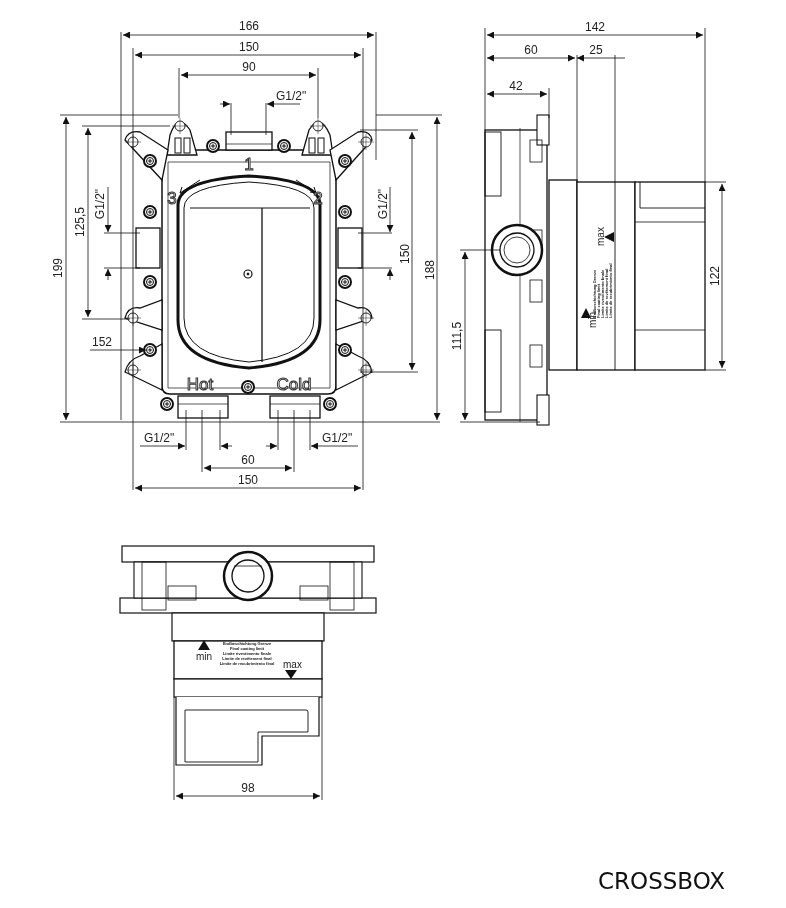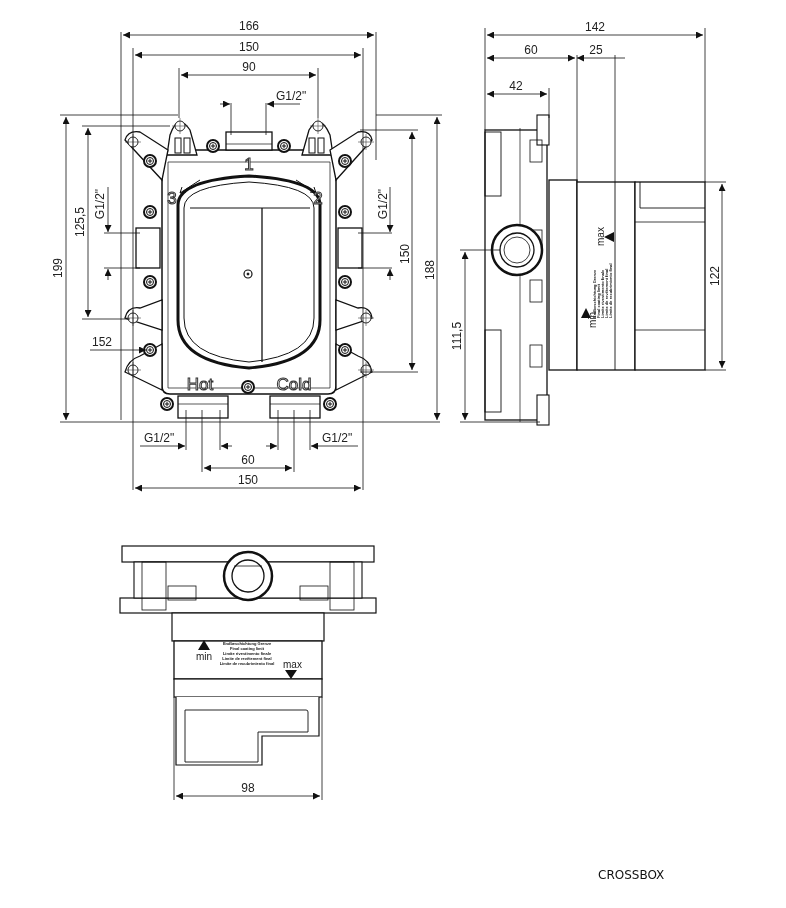--- a/index.html
+++ b/index.html
@@ -1,21 +1,21 @@
 <!DOCTYPE html>
 <html><head>
 <meta charset="utf-8">
 <style>
   html, body { margin:0; padding:0; background:#ffffff; }
   body { width:786px; height:908px; position:relative; overflow:hidden; font-family:"Liberation Sans", sans-serif; }
   svg { position:absolute; left:0; top:0; }
   .dim { font-family:"Liberation Sans", sans-serif; font-size:12px; fill:#222; }
   .lbl { font-family:"Liberation Sans", sans-serif; fill:#fff; stroke:#333; stroke-width:1; font-size:17px; }
   .tiny { font-family:"Liberation Sans", sans-serif; font-size:4px; fill:#111; font-weight:bold; }
-  .caption { position:absolute; left:598px; top:868px; font-family:"DejaVu Sans", sans-serif; font-size:12px; color:#111; }
+  .caption { position:absolute; left:598px; top:868px; font-family:"DejaVu Sans", sans-serif; font-size:23px; color:#111; }
 </style>
 </head>
 <body>
 
 <svg width="786" height="908" viewBox="0 0 786 908">
   <defs>
     <marker id="arr" viewBox="0 0 10 10" refX="10" refY="5" markerWidth="9" markerHeight="7" orient="auto-start-reverse" markerUnits="userSpaceOnUse">
       <path d="M0,0 L10,5 L0,10 z" fill="#111"></path>
     </marker>
     <g id="screw">

